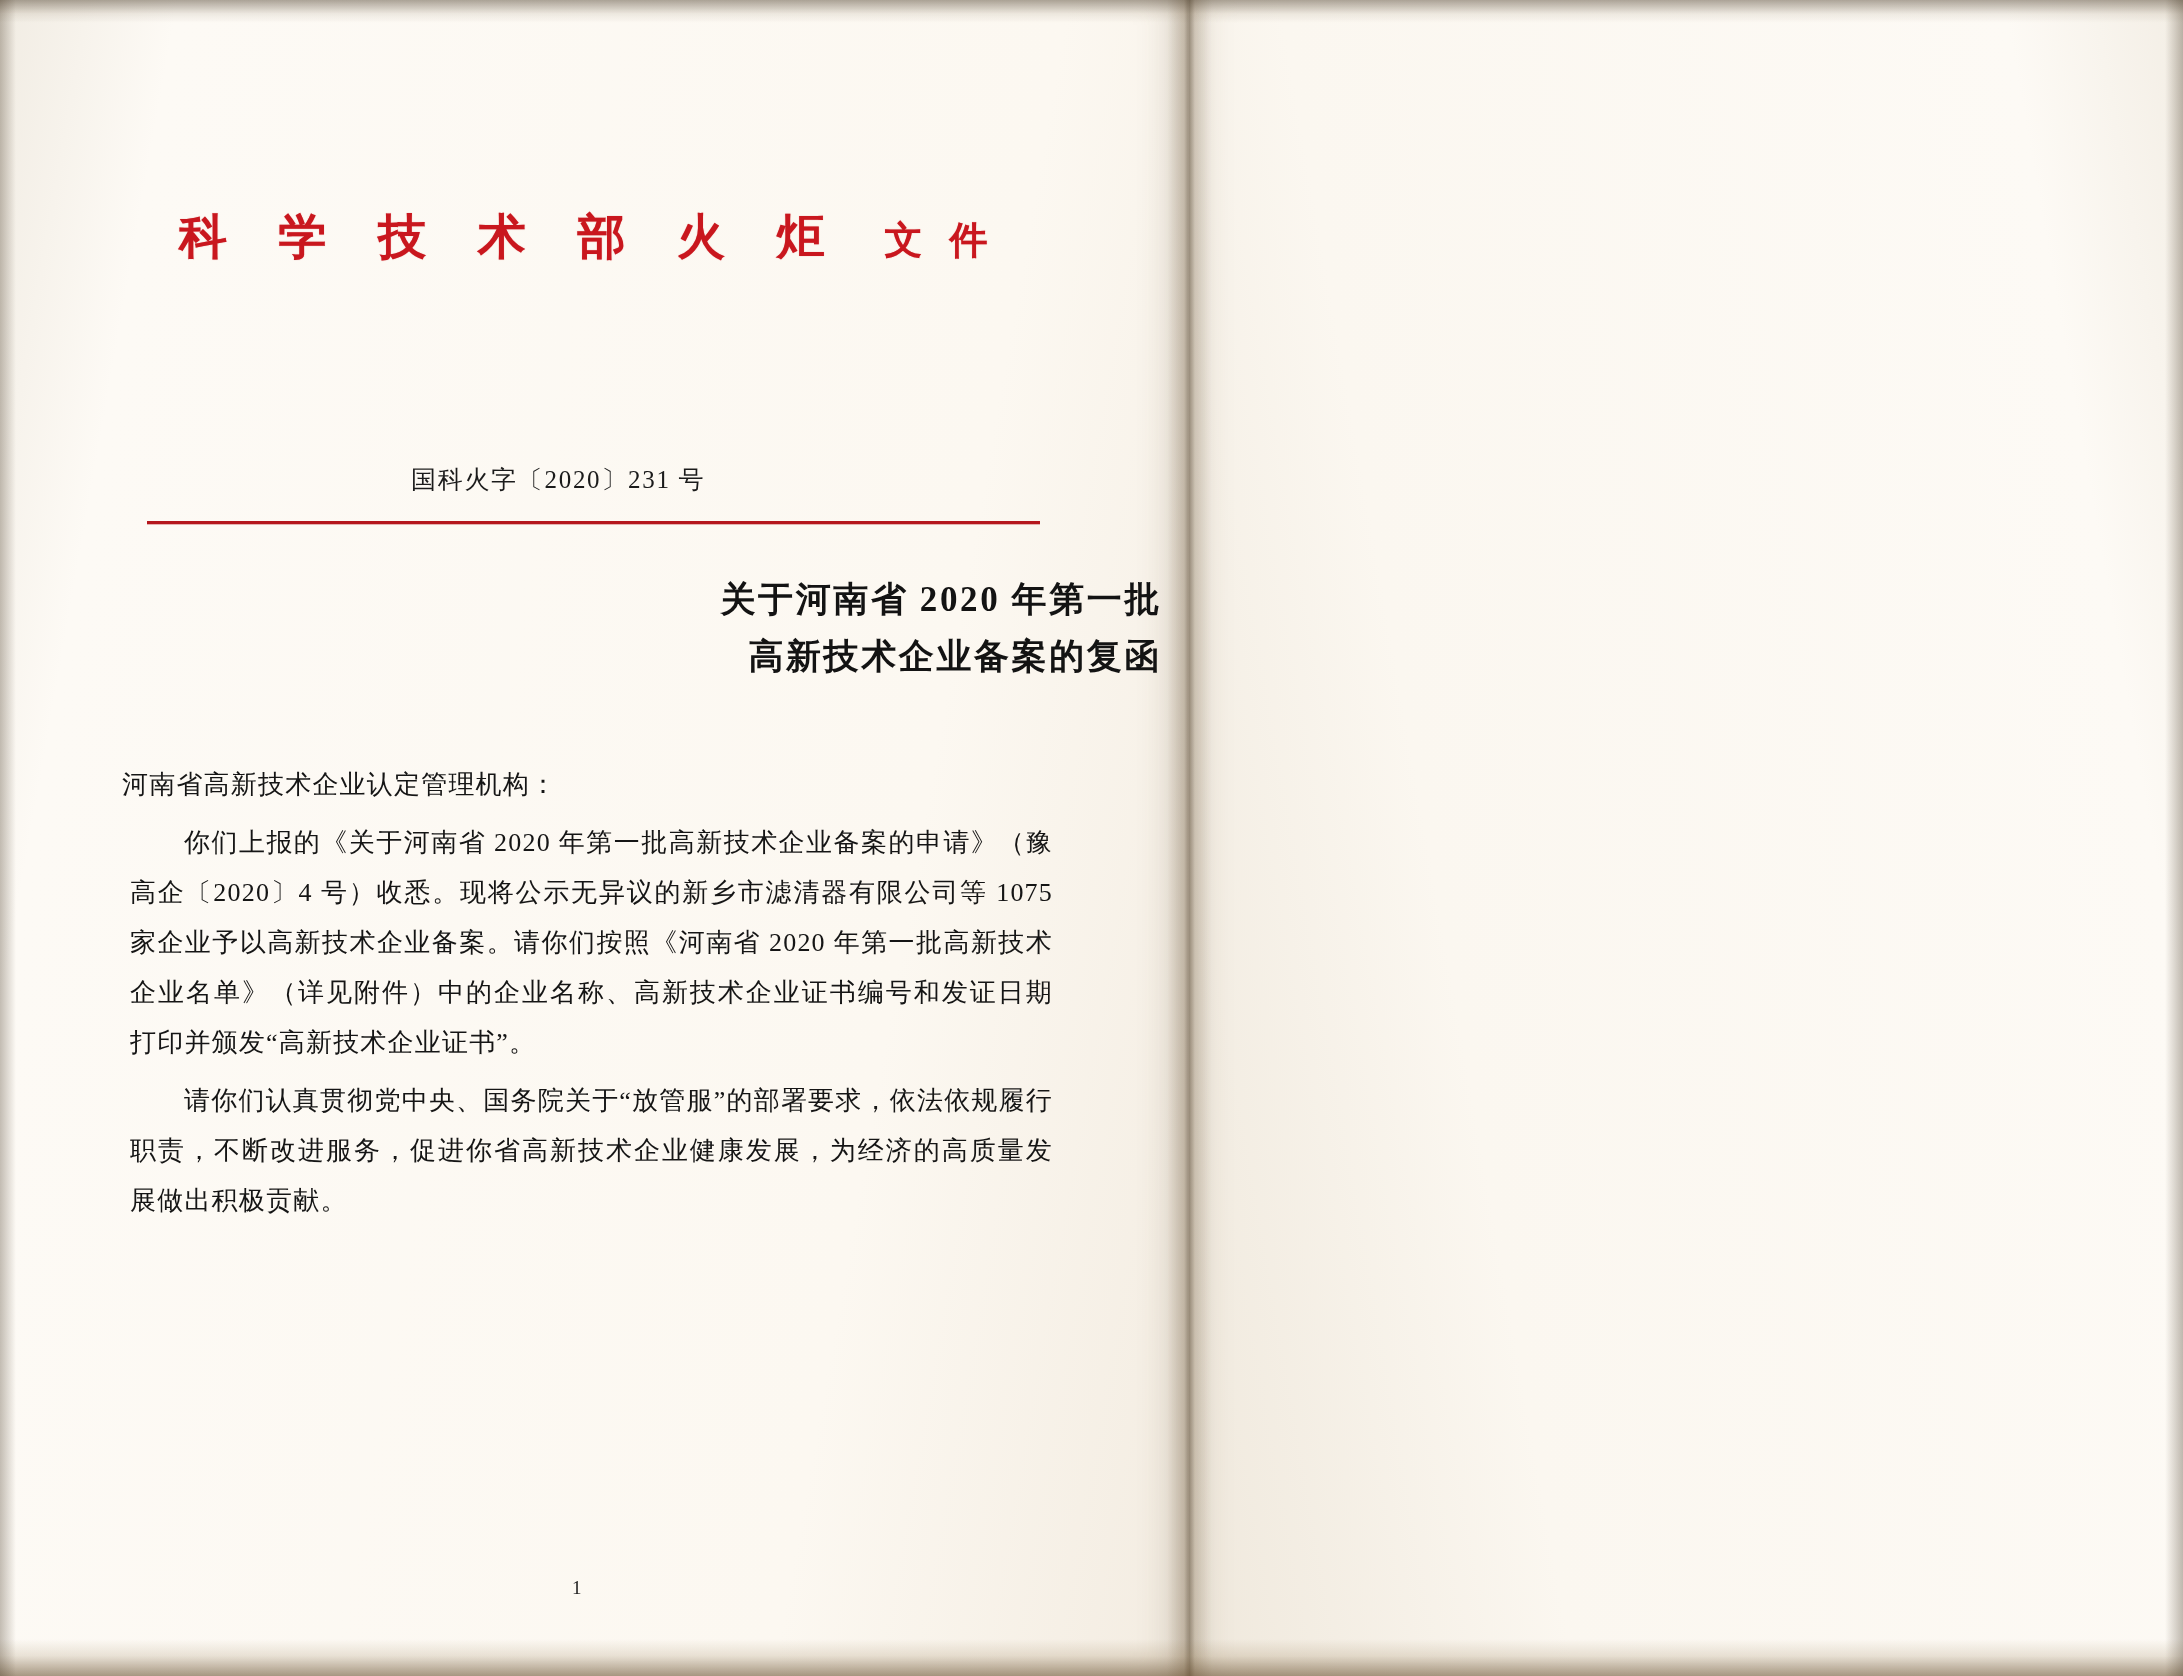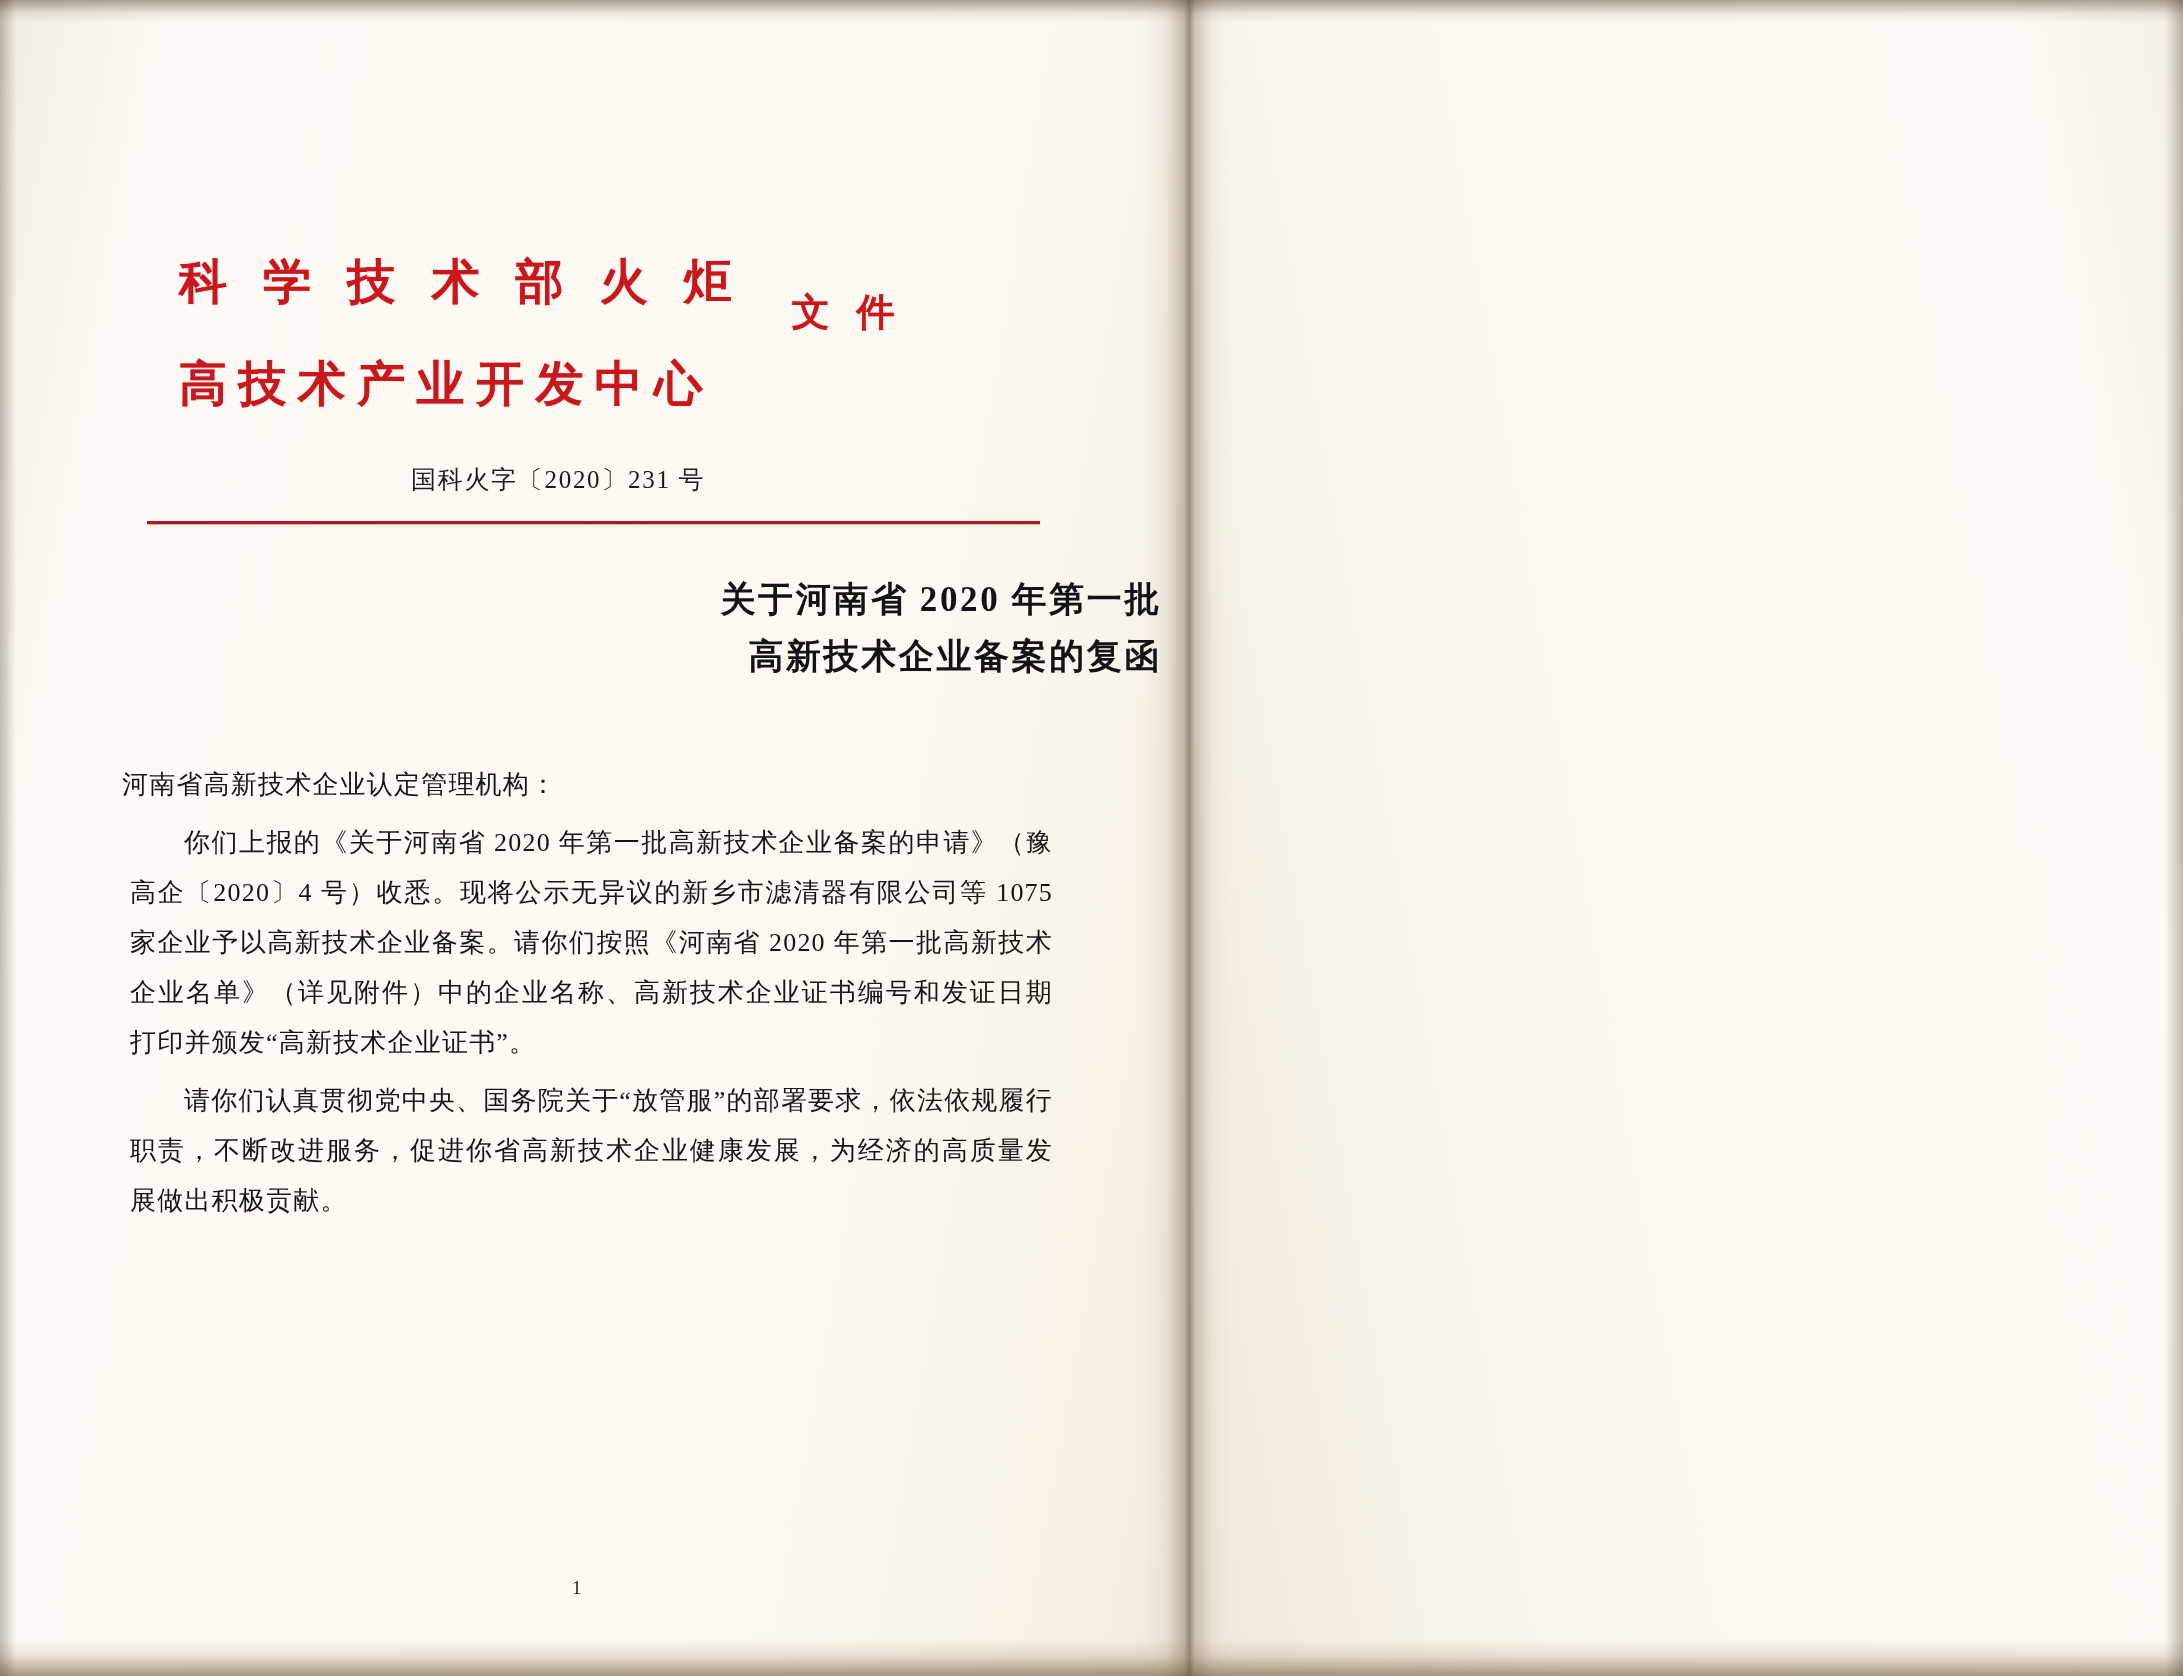--- a/index.html
+++ b/index.html
@@ -98,28 +98,27 @@
     left: 179px;
     top: 210px;
     width: 873px;
   }
   .masthead-lines {
     display: inline-block;
     vertical-align: middle;
   }
   .mast-line {
     color: #c9171e;
-    font-family: Liberation Sans, sans-serif;
+    font-family: Liberation Mono, monospace;
     font-weight: bold;
     font-size: 48px;
     letter-spacing: 11.4px;
     line-height: 1.28;
     white-space: nowrap;
     text-shadow: 0 0 0.9px rgba(201,23,30,0.55);
-    margin-top: 41px;
   }
   .mast-doc {
     display: inline-block;
     vertical-align: middle;
     color: #c9171e;
     font-family: "Liberation Serif", serif;
     font-weight: bold;
     font-size: 38px;
     letter-spacing: 8.7px;
     margin-left: 45px;
@@ -190,21 +189,20 @@
 <body>
 
 <div class="scan">
   <div class="paper-bg"></div>
 
   <div class="page page-left">
 
     <div class="masthead">
       <span class="masthead-lines">
         <div class="mast-line">科 学 技 术 部 火 炬</div>
-        <div class="mast-line">高技术产业开发中心</div>
       </span>
       <span class="mast-doc">文 件</span>
     </div>
 
     <div class="doc-number">国科火字〔2020〕231 号</div>
     <div class="red-rule"></div>
 
     <div class="title">
       <div class="title-line">关于河南省 2020 年第一批</div>
       <div class="title-line">高新技术企业备案的复函</div>

